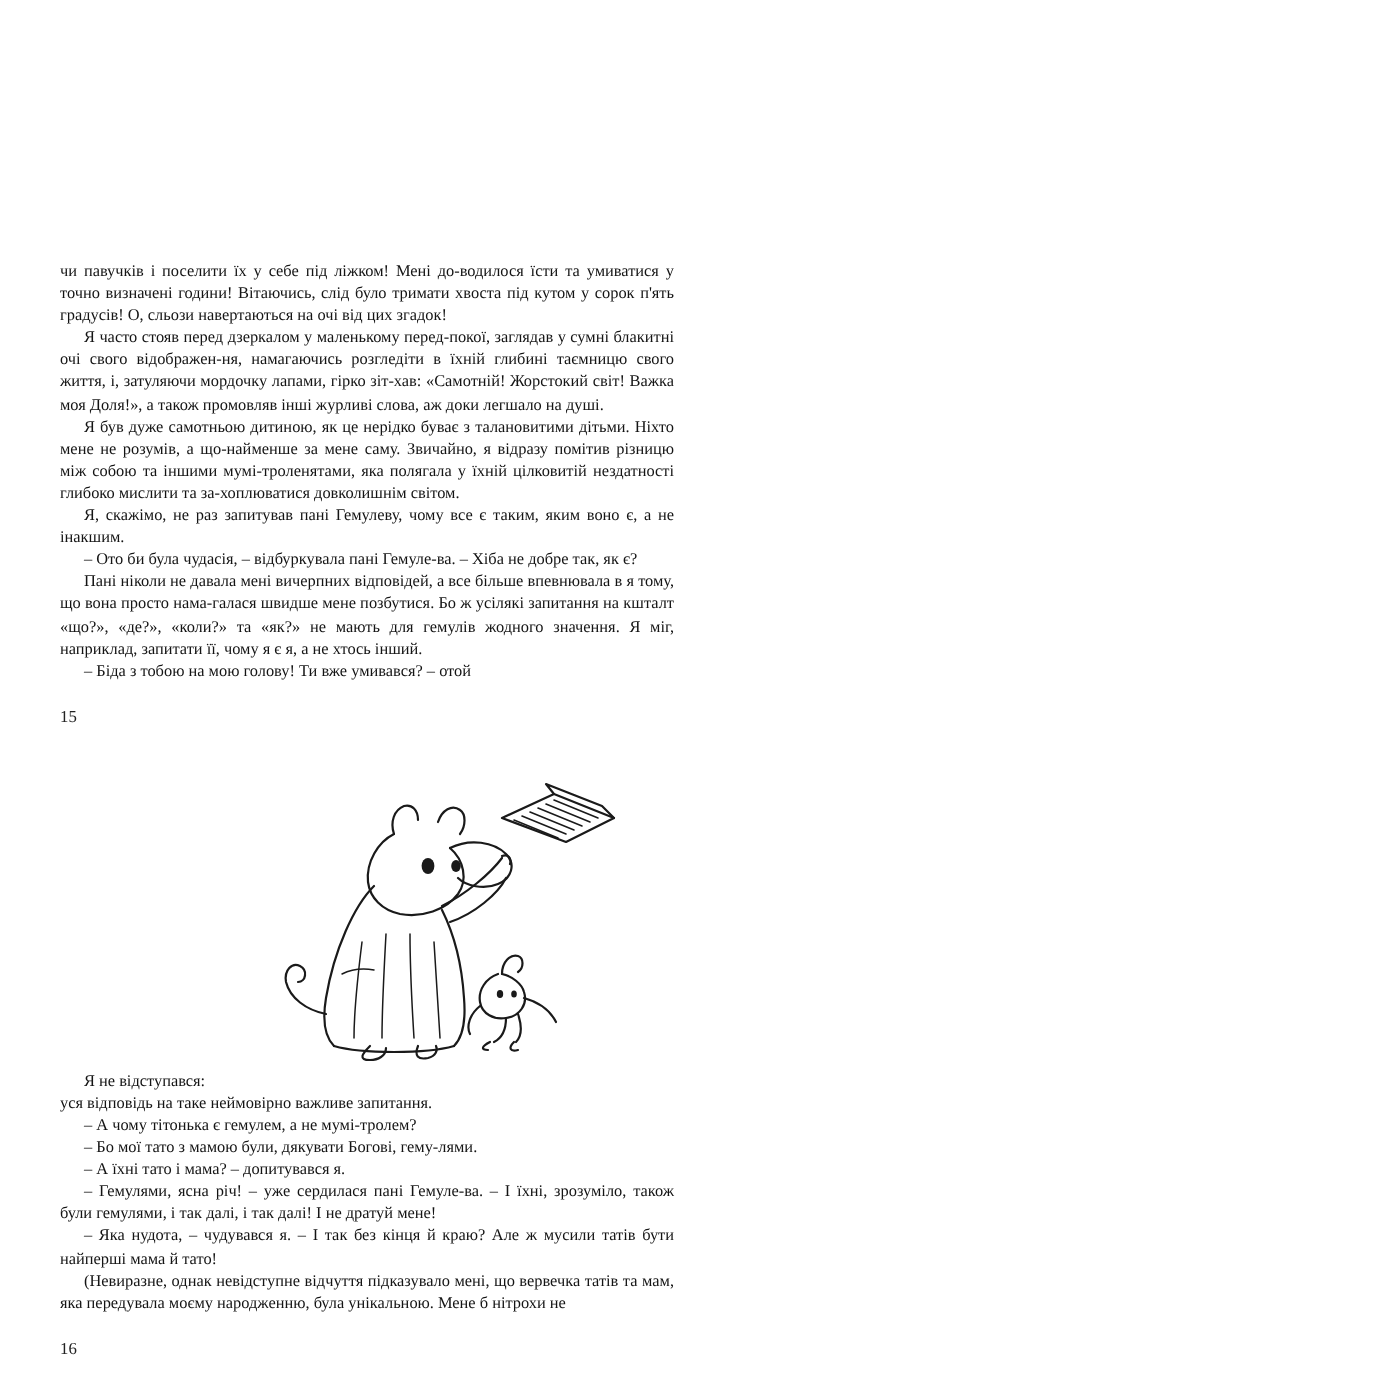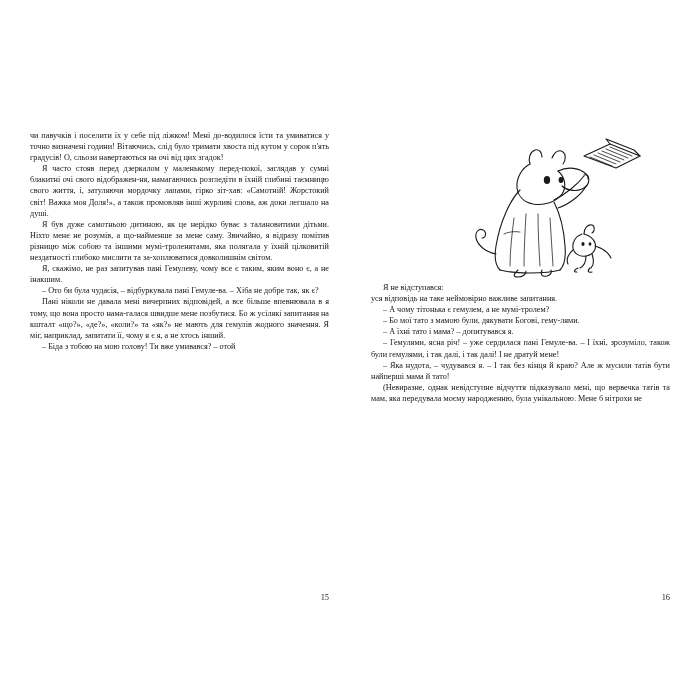--- a/index.html
+++ b/index.html
@@ -23,20 +23,21 @@
     background: #ffffff;
   }
   .spread {
     position: absolute;
     left: 30px;
     top: 130px;
     width: 640px;
     height: 450px;
     display: flex;
     gap: 42px;
+    flex-direction: column;
   }
   .page {
     position: relative;
     width: 307px;
     height: 450px;
   }
   .page-body {
     font-size: 8.2px;
     line-height: 11.1px;
     text-align: justify;
@@ -49,21 +50,21 @@
     text-indent: 12px;
   }
   .para.noindent {
     text-indent: 0;
   }
   .page-number {
     position: absolute;
     bottom: -22px;
     left: 0;
     width: 100%;
-    text-align: right;
+    text-align: left;
     font-size: 8.4px;
     color: #222;
   }
   .illus {
     width: 100%;
     height: 148px;
     position: relative;
     margin-bottom: 4px;
   }
   .illus svg {

